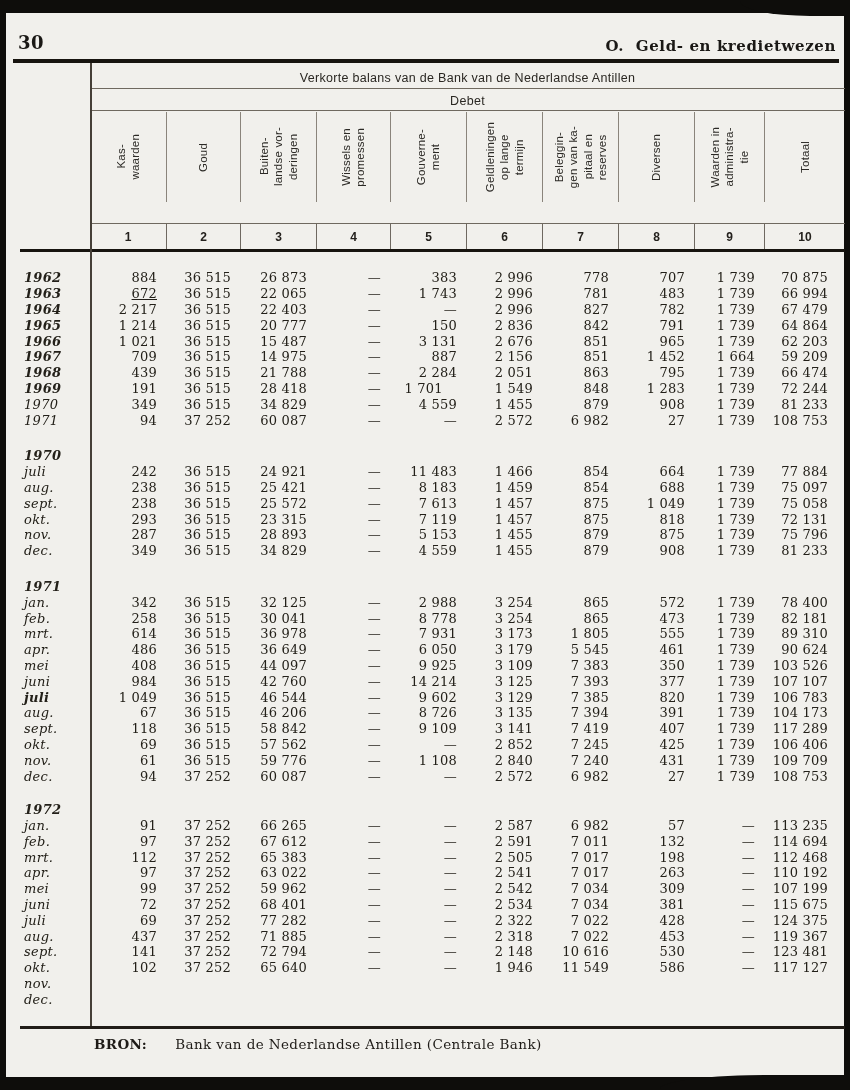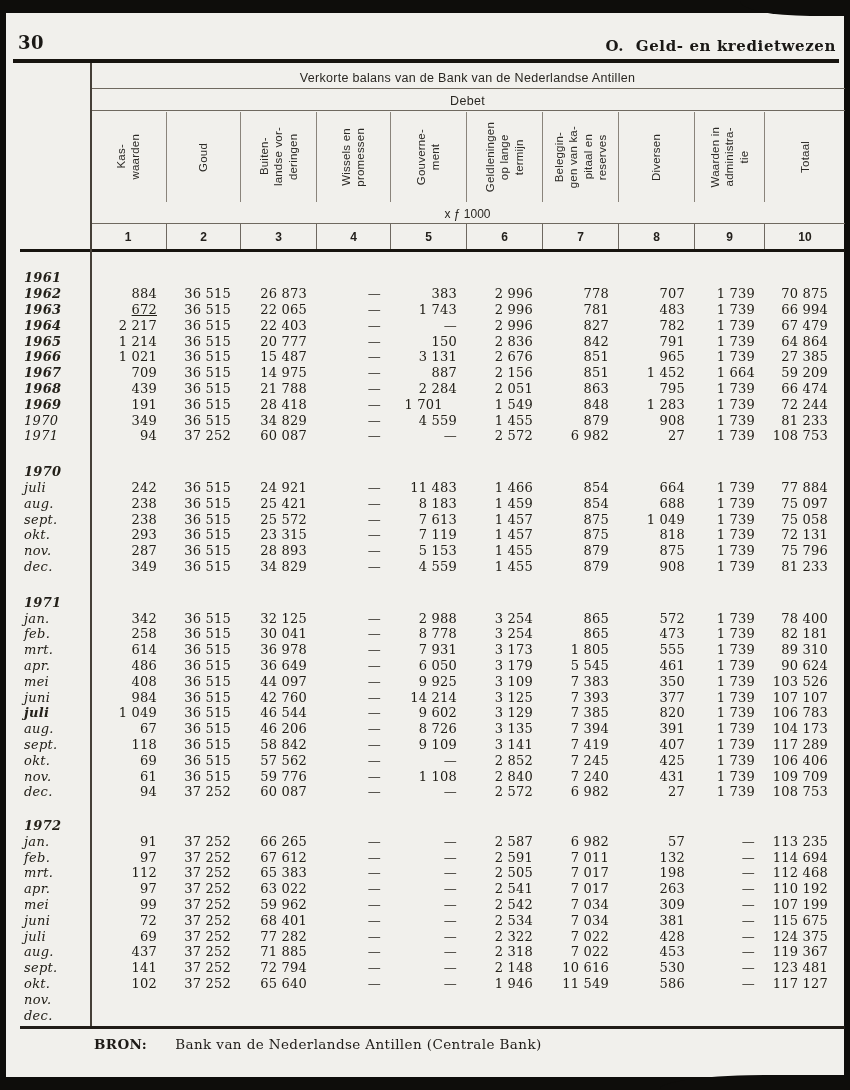--- a/index.html
+++ b/index.html
@@ -127,43 +127,39 @@
       </div>
       <div class="hcell sep" style="width: 70px;">
         <span class="vtext">Waarden in
 administra-
 tie</span>
       </div>
       <div class="hcell sep" style="width: 81px;">
         <span class="vtext">Totaal</span>
       </div>
     </div>
-  <div class="abs unit">x ƒ 1000</div>
   <div class="abs hline l3"></div>
   <div class="abs colnums">
       <div class="ncell" style="width: 76px;">1</div>
       <div class="ncell sep2" style="width: 74px;">2</div>
       <div class="ncell sep2" style="width: 76px;">3</div>
       <div class="ncell sep2" style="width: 74px;">4</div>
       <div class="ncell sep2" style="width: 76px;">5</div>
       <div class="ncell sep2" style="width: 76px;">6</div>
       <div class="ncell sep2" style="width: 76px;">7</div>
       <div class="ncell sep2" style="width: 76px;">8</div>
       <div class="ncell sep2" style="width: 70px;">9</div>
       <div class="ncell sep2" style="width: 81px;">10</div>
     </div>
   <div class="abs l4"></div>
 
   <div class="abs vrule"></div>
 
   <div class="abs tbody">
       <div class="trow">
-        <span class="lbl by">1961</span>
-      </div>
-      <div class="trow">
         <span class="lbl by">1962</span>
         <span class="val" style="width: 76px;">884</span>
         <span class="val" style="width: 74px;">36 515</span>
         <span class="val" style="width: 76px;">26 873</span>
         <span class="val dash" style="width: 74px;">—</span>
         <span class="val" style="width: 76px;">383</span>
         <span class="val" style="width: 76px;">2 996</span>
         <span class="val" style="width: 76px;">778</span>
         <span class="val" style="width: 76px;">707</span>
         <span class="val" style="width: 70px;">1 739</span>
@@ -212,21 +208,21 @@
         <span class="lbl by">1966</span>
         <span class="val" style="width: 76px;">1 021</span>
         <span class="val" style="width: 74px;">36 515</span>
         <span class="val" style="width: 76px;">15 487</span>
         <span class="val dash" style="width: 74px;">—</span>
         <span class="val" style="width: 76px;">3 131</span>
         <span class="val" style="width: 76px;">2 676</span>
         <span class="val" style="width: 76px;">851</span>
         <span class="val" style="width: 76px;">965</span>
         <span class="val" style="width: 70px;">1 739</span>
-        <span class="val last" style="width: 81px;">27 385</span>
+        <span class="val last" style="width: 81px;">62 203</span>
       </div>
       <div class="trow">
         <span class="lbl by">1967</span>
         <span class="val" style="width: 76px;">709</span>
         <span class="val" style="width: 74px;">36 515</span>
         <span class="val" style="width: 76px;">14 975</span>
         <span class="val dash" style="width: 74px;">—</span>
         <span class="val" style="width: 76px;">887</span>
         <span class="val" style="width: 76px;">2 156</span>
         <span class="val" style="width: 76px;">851</span>

